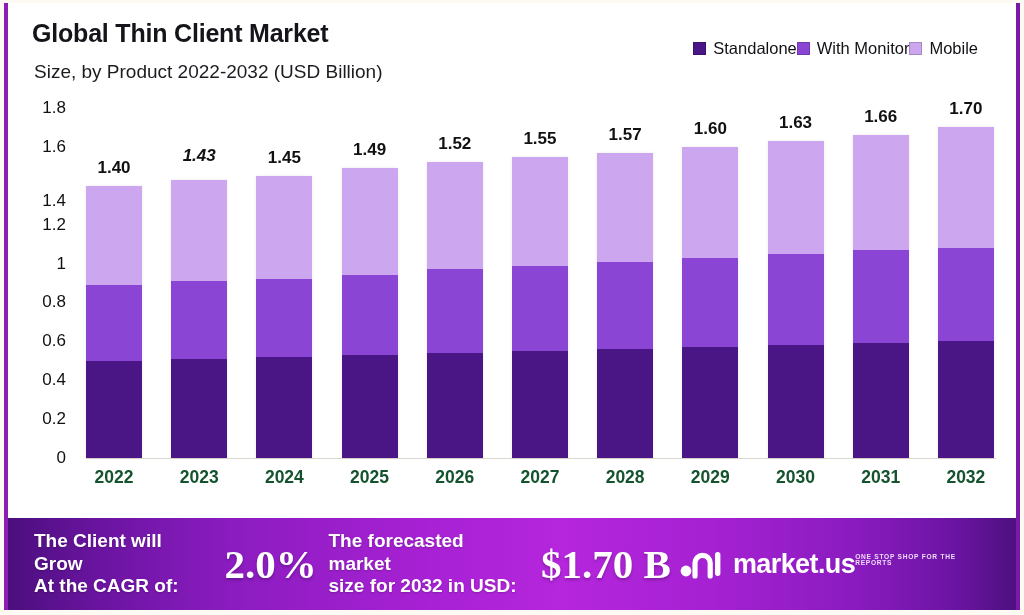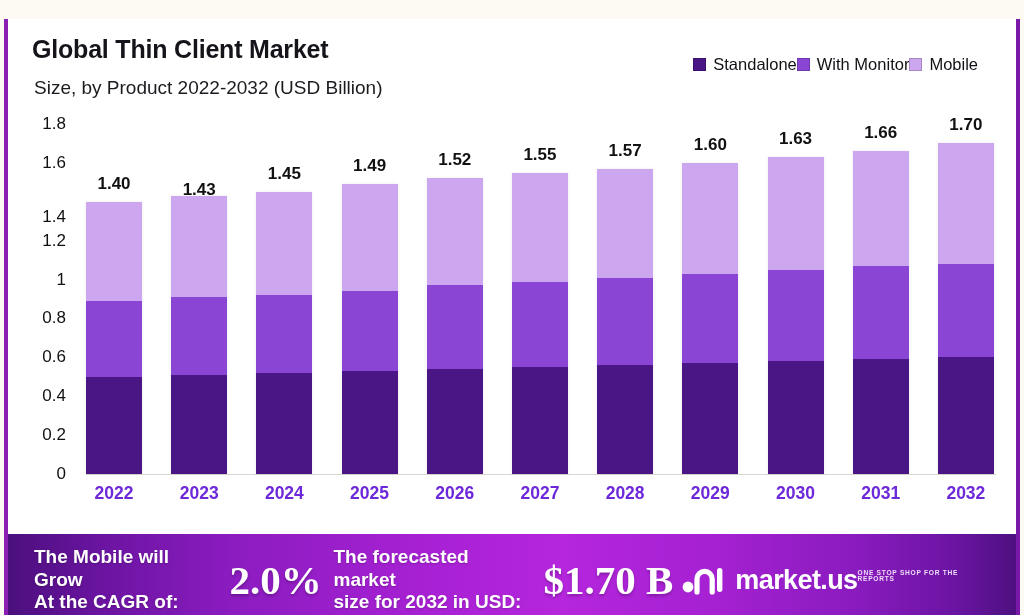--- a/index.html
+++ b/index.html
@@ -6,21 +6,21 @@
   html,body { width:1024px; height:615px; }
   body {
     font-family:"Liberation Sans", sans-serif;
     background:#fdfaf4;
     overflow:hidden;
   }
   #root {
     position:relative;
     width:1024px; height:615px;
     background:#fdfaf4;
-    padding:19px 4px 4px 4px;
+    padding:3px 4px 4px 4px;
   }
   .frame {
     position:relative;
     width:1016px; height:607px;
     background:#ffffff;
     border-left:4px solid #8b1fb3;
     border-right:4px solid #7a18a8;
     display:flex; flex-direction:column;
     overflow:hidden;
   }
@@ -93,21 +93,21 @@
     font-size:17px; font-weight:bold; color:#111;
     white-space:nowrap;
   }
   .xlabels {
     position:absolute; left:78px; top:464px;
     width:908px;
     display:flex; justify-content:space-between;
   }
   .xlabel {
     width:56px; text-align:center;
-    font-size:17.5px; font-weight:bold; color:#6d28d9;
+    font-size:17.5px; font-weight:bold; color:#14532d;
   }
 
   
   .banner {
     position:relative;
     flex:1 1 auto;
     background:linear-gradient(90deg,
       #4b0f7d 0%, #6a14a0 9%, #8b1cc0 22%,
       #a821d4 42%, #b526dd 55%, #a521d2 70%,
       #8a1bbf 84%, #6a14a2 94%, #4e1080 100%);
@@ -192,21 +192,21 @@
               <div class="seg seg-mobile" style="height: 99.1667px; background: rgb(204, 166, 239);"></div>
             </div>
             <div class="bar-total" style="bottom: 280.222px;">1.40</div>
           </div>
           <div class="bar-col">
             <div class="bar-stack" style="height: 278.056px;">
               <div class="seg seg-standalone" style="height: 99.1667px; background: rgb(74, 21, 133);"></div>
               <div class="seg seg-monitor" style="height: 77.7778px; background: rgb(139, 69, 212);"></div>
               <div class="seg seg-mobile" style="height: 101.111px; background: rgb(204, 166, 239);"></div>
             </div>
-            <div class="bar-total" style="bottom: 274px;">1.43</div>
+            <div class="bar-total" style="bottom: 292px; font-style: italic;">1.43</div>
           </div>
           <div class="bar-col">
             <div class="bar-stack" style="height: 281.944px;">
               <div class="seg seg-standalone" style="height: 101.111px; background: rgb(74, 21, 133);"></div>
               <div class="seg seg-monitor" style="height: 77.7778px; background: rgb(139, 69, 212);"></div>
               <div class="seg seg-mobile" style="height: 103.056px; background: rgb(204, 166, 239);"></div>
             </div>
             <div class="bar-total" style="bottom: 289.944px;">1.45</div>
           </div>
           <div class="bar-col">
@@ -286,21 +286,21 @@
           <div class="xlabel">2030</div>
           <div class="xlabel">2031</div>
           <div class="xlabel">2032</div>
         </div>
 
     </div>
 
     <div class="banner">
       <div class="banner-block">
         <div class="banner-label">
-          <div>The Mobile will Grow</div>
+          <div>The Client will Grow</div>
           <div>At the CAGR of:</div>
         </div>
         <div class="gap-a"></div>
         <div class="banner-value">2.0%</div>
       </div>
 
       <div class="gap-b"></div>
 
       <div class="banner-block">
         <div class="banner-label">

